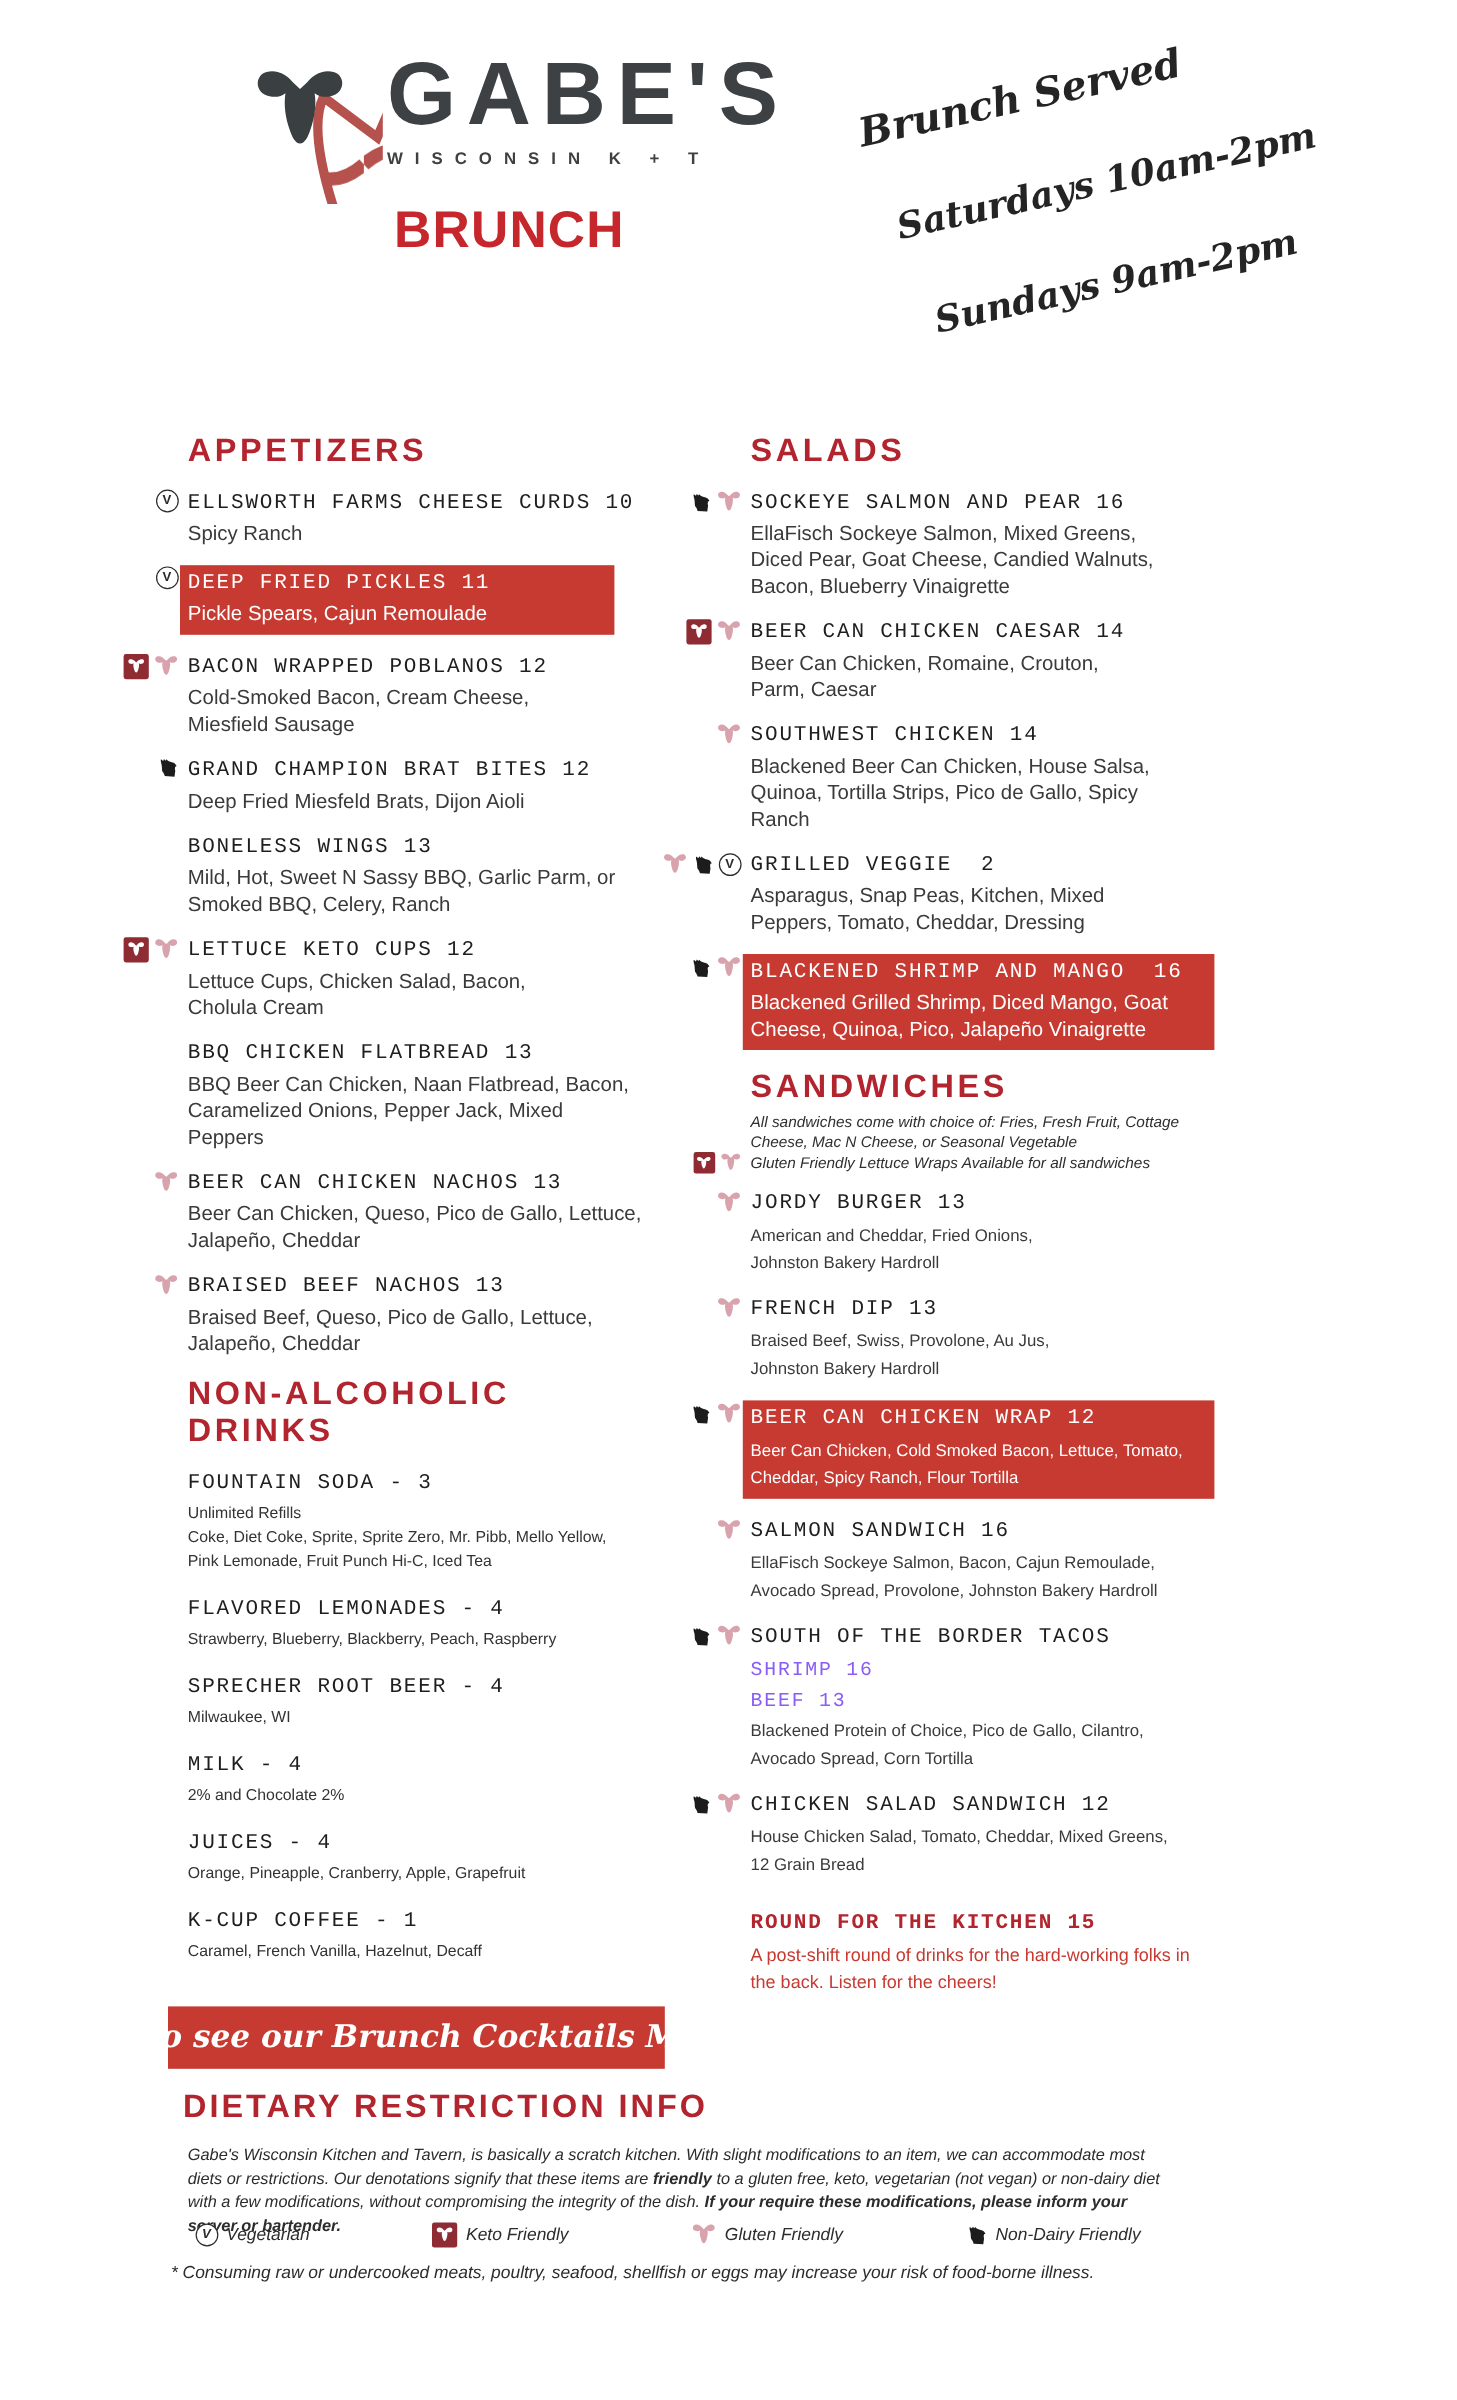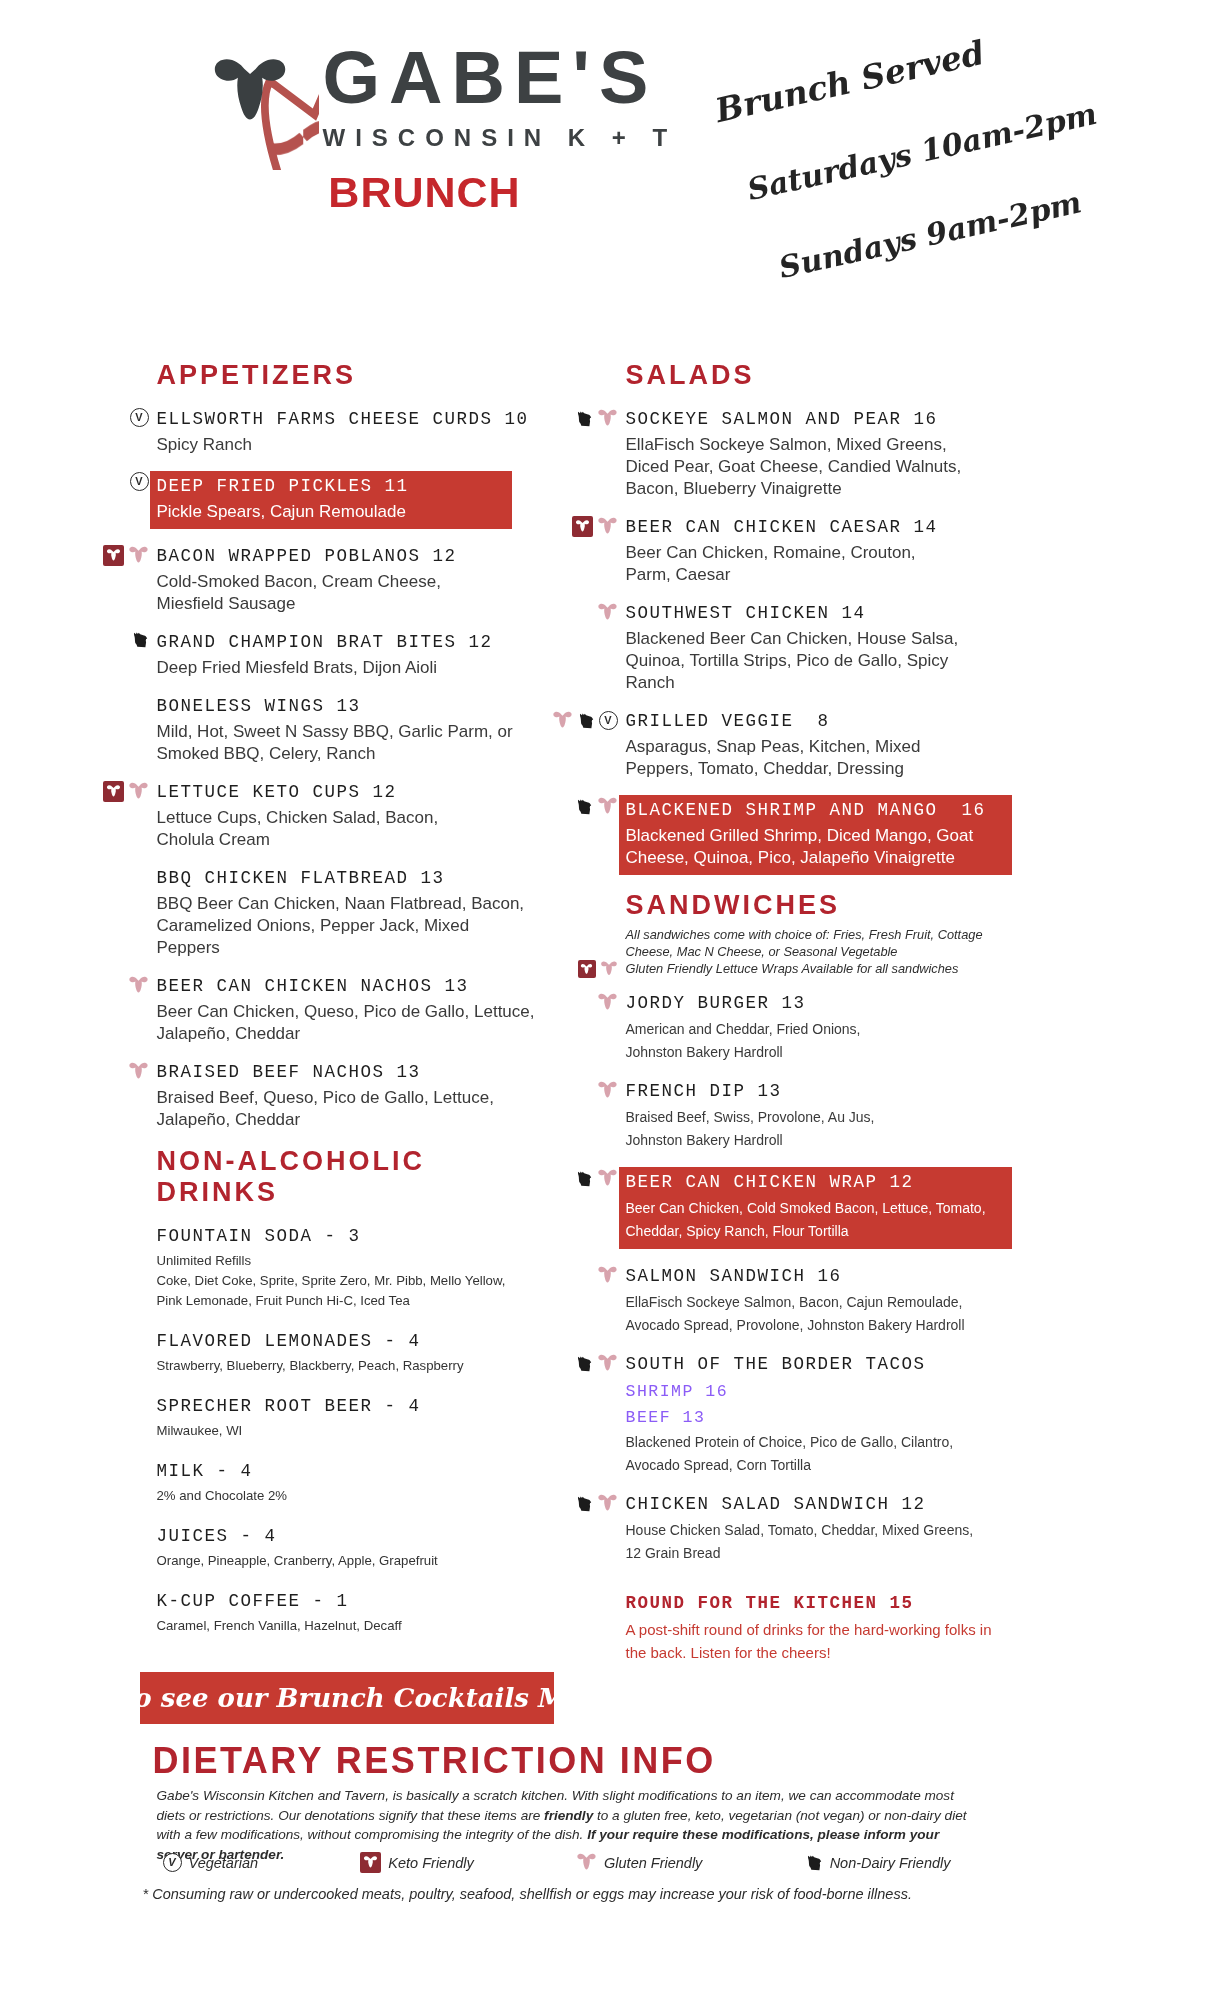--- a/index.html
+++ b/index.html
@@ -13,21 +13,21 @@
   }
   *{margin:0;padding:0;box-sizing:border-box}
   html,body{background:#fff}
   body{font-family:"Liberation Sans",sans-serif;color:var(--ink)}
   .page{position:relative;width:1045px;height:2000px;background:#fff;overflow:hidden;margin:0 auto}
 
   
   .logo{position:absolute;left:92px;top:34px;width:142px;height:136px}
   .brand{position:absolute;left:238px;top:40px}
   .brand-name{font-size:74px;font-weight:700;letter-spacing:9px;line-height:76px;color:var(--dark);font-family:"Liberation Sans",sans-serif}
-  .brand-sub{font-size:24px;font-weight:700;letter-spacing:10px;color:var(--dark);margin-top:8px;white-space:pre}
+  .brand-sub{font-size:14px;font-weight:700;letter-spacing:10px;color:var(--dark);margin-top:8px;white-space:pre}
   .menu-title{position:absolute;left:240px;top:168px;width:200px;text-align:center;font-size:43px;font-weight:700;letter-spacing:1px;color:var(--brunch-red)}
   .served{position:absolute;left:618px;top:52px;transform:rotate(-12.5deg);transform-origin:left top;font-family:"DejaVu Serif",serif;font-style:italic;color:#242424;white-space:pre}
   .served-l1{font-size:33px;font-weight:700;line-height:46px}
   .served-l2,.served-l3{font-size:30px;font-weight:700;line-height:45px}
   .served-l2{margin-left:14px}
   .served-l3{margin-left:28px}
 
   
   .col{position:absolute;top:360px}
   .col-left{left:72px;width:355px}
@@ -62,21 +62,21 @@
   .section-notes{margin:2px 0 14px 0}
   .note{position:relative;font-style:italic;font-size:12.8px;line-height:17px;color:#2f2f2f}
   .note .item-icons{top:0}
   .note .ic-keto{width:18px;height:18px}
   .note .ic-keto svg{width:13px;height:13px}
   .note .ic-gluten svg{width:18px;height:18px}
   .note-line{white-space:nowrap}
 
   
   .cocktails-banner{position:absolute;left:55px;top:1672px;width:414px;height:52px;background:var(--accent);color:#fff;display:flex;align-items:center;justify-content:center;font-family:"DejaVu Serif",serif;font-style:italic;font-weight:700;font-size:26px;white-space:nowrap}
-  .diet-title{position:absolute;left:68px;top:1740px;font-size:36px;font-weight:700;letter-spacing:2.5px;color:var(--header-red)}
+  .diet-title{position:absolute;left:68px;top:1740px;font-size:27px;font-weight:700;letter-spacing:2.5px;color:var(--header-red)}
   .diet-p{position:absolute;left:72px;top:1786px;width:820px;font-style:italic;font-size:13.6px;line-height:19.5px;color:#2c2c2c}
   .diet-p b{font-weight:700}
   .legend-row{position:absolute;left:78px;top:1852px;width:788px;display:flex;justify-content:space-between}
   .legend-item{display:inline-flex;align-items:center;gap:7px;font-style:italic;font-size:14.5px;color:#2c2c2c}
   .footnote{position:absolute;left:58px;top:1886px;font-style:italic;font-size:14.5px;color:#2c2c2c;white-space:nowrap}
   .hidden-defs{position:absolute;width:0;height:0;overflow:hidden}
 </style>
 </head>
 <body>
 
@@ -355,21 +355,21 @@
                 </svg>
               </span>
               <span class="ic ic-wi">
                 <svg viewBox="0 0 40 40">
                   <use href="#i-wi"></use>
                 </svg>
               </span>
               <span class="ic ic-v">V</span>
             </span>
     <div class="item-body">
-      <div class="item-name">GRILLED VEGGIE  8</div>
+      <div class="item-name">GRILLED VEGGIE  2</div>
     <div class="item-desc">Asparagus, Snap Peas, Kitchen, Mixed</div>
               <div class="item-desc">Peppers, Tomato, Cheddar, Dressing</div>
             </div>
   </div>
           <div class="item">
     <span class="item-icons">
               <span class="ic ic-wi">
                 <svg viewBox="0 0 40 40">
                   <use href="#i-wi"></use>
                 </svg>

